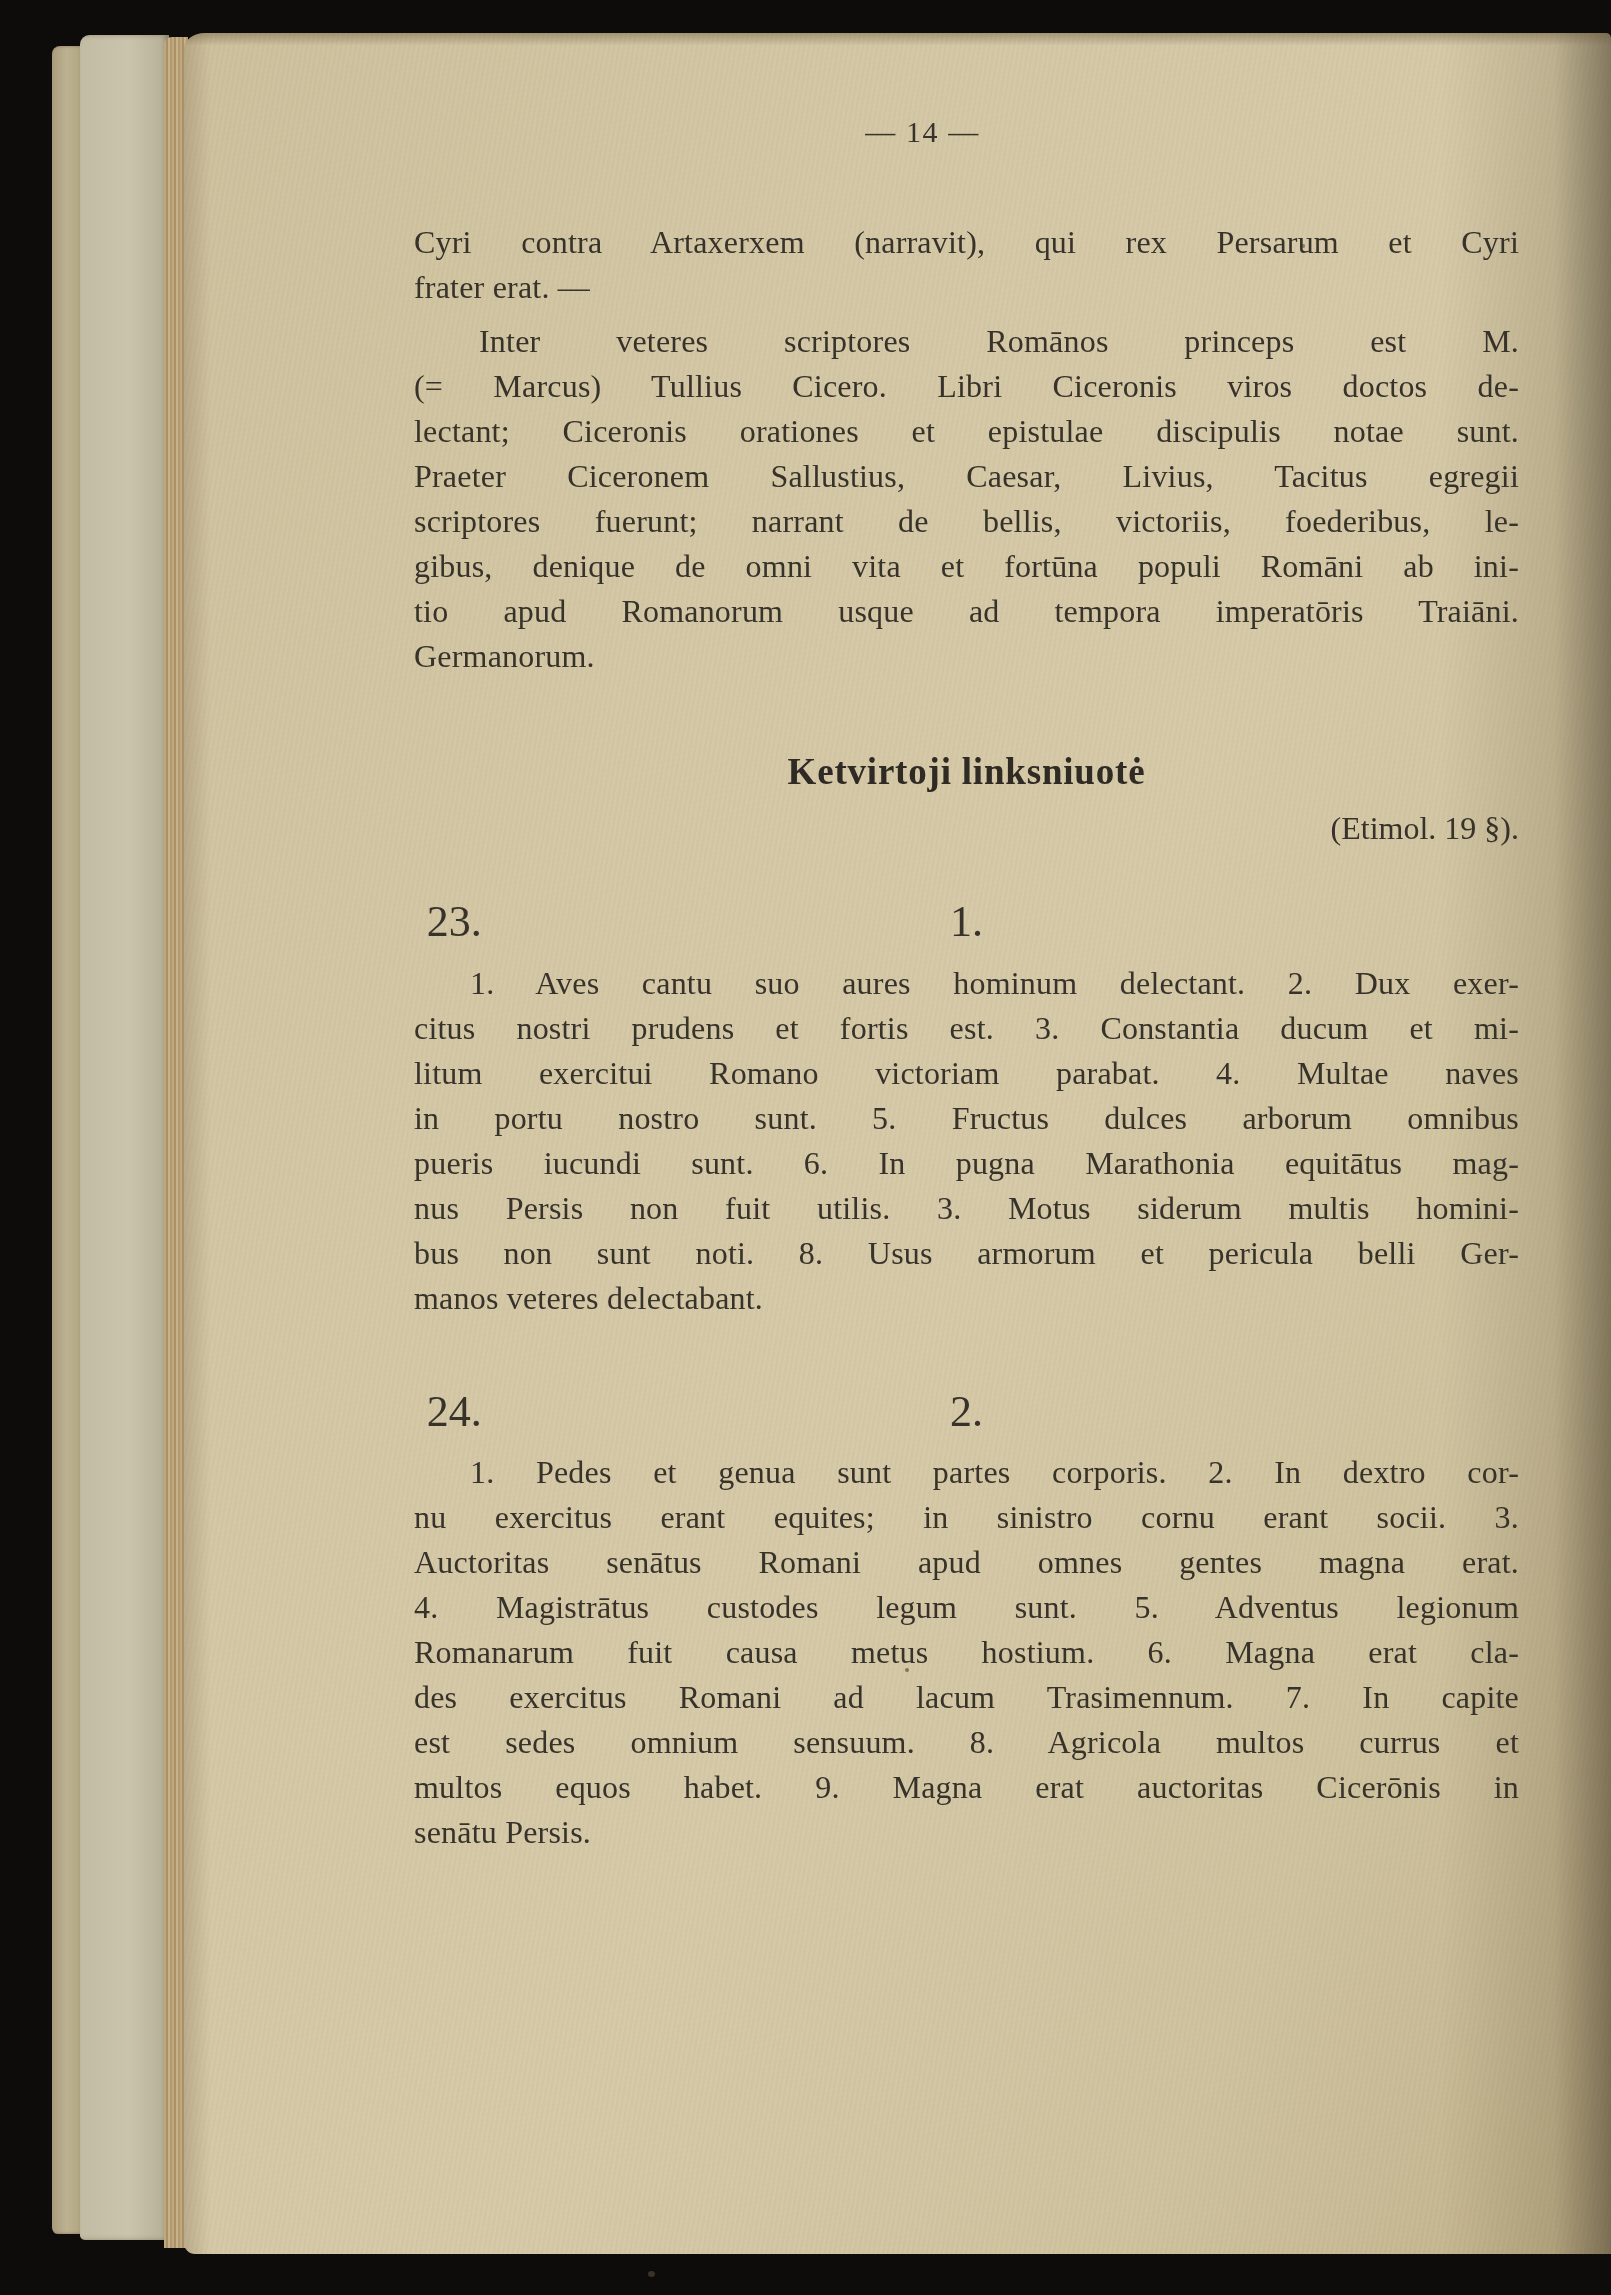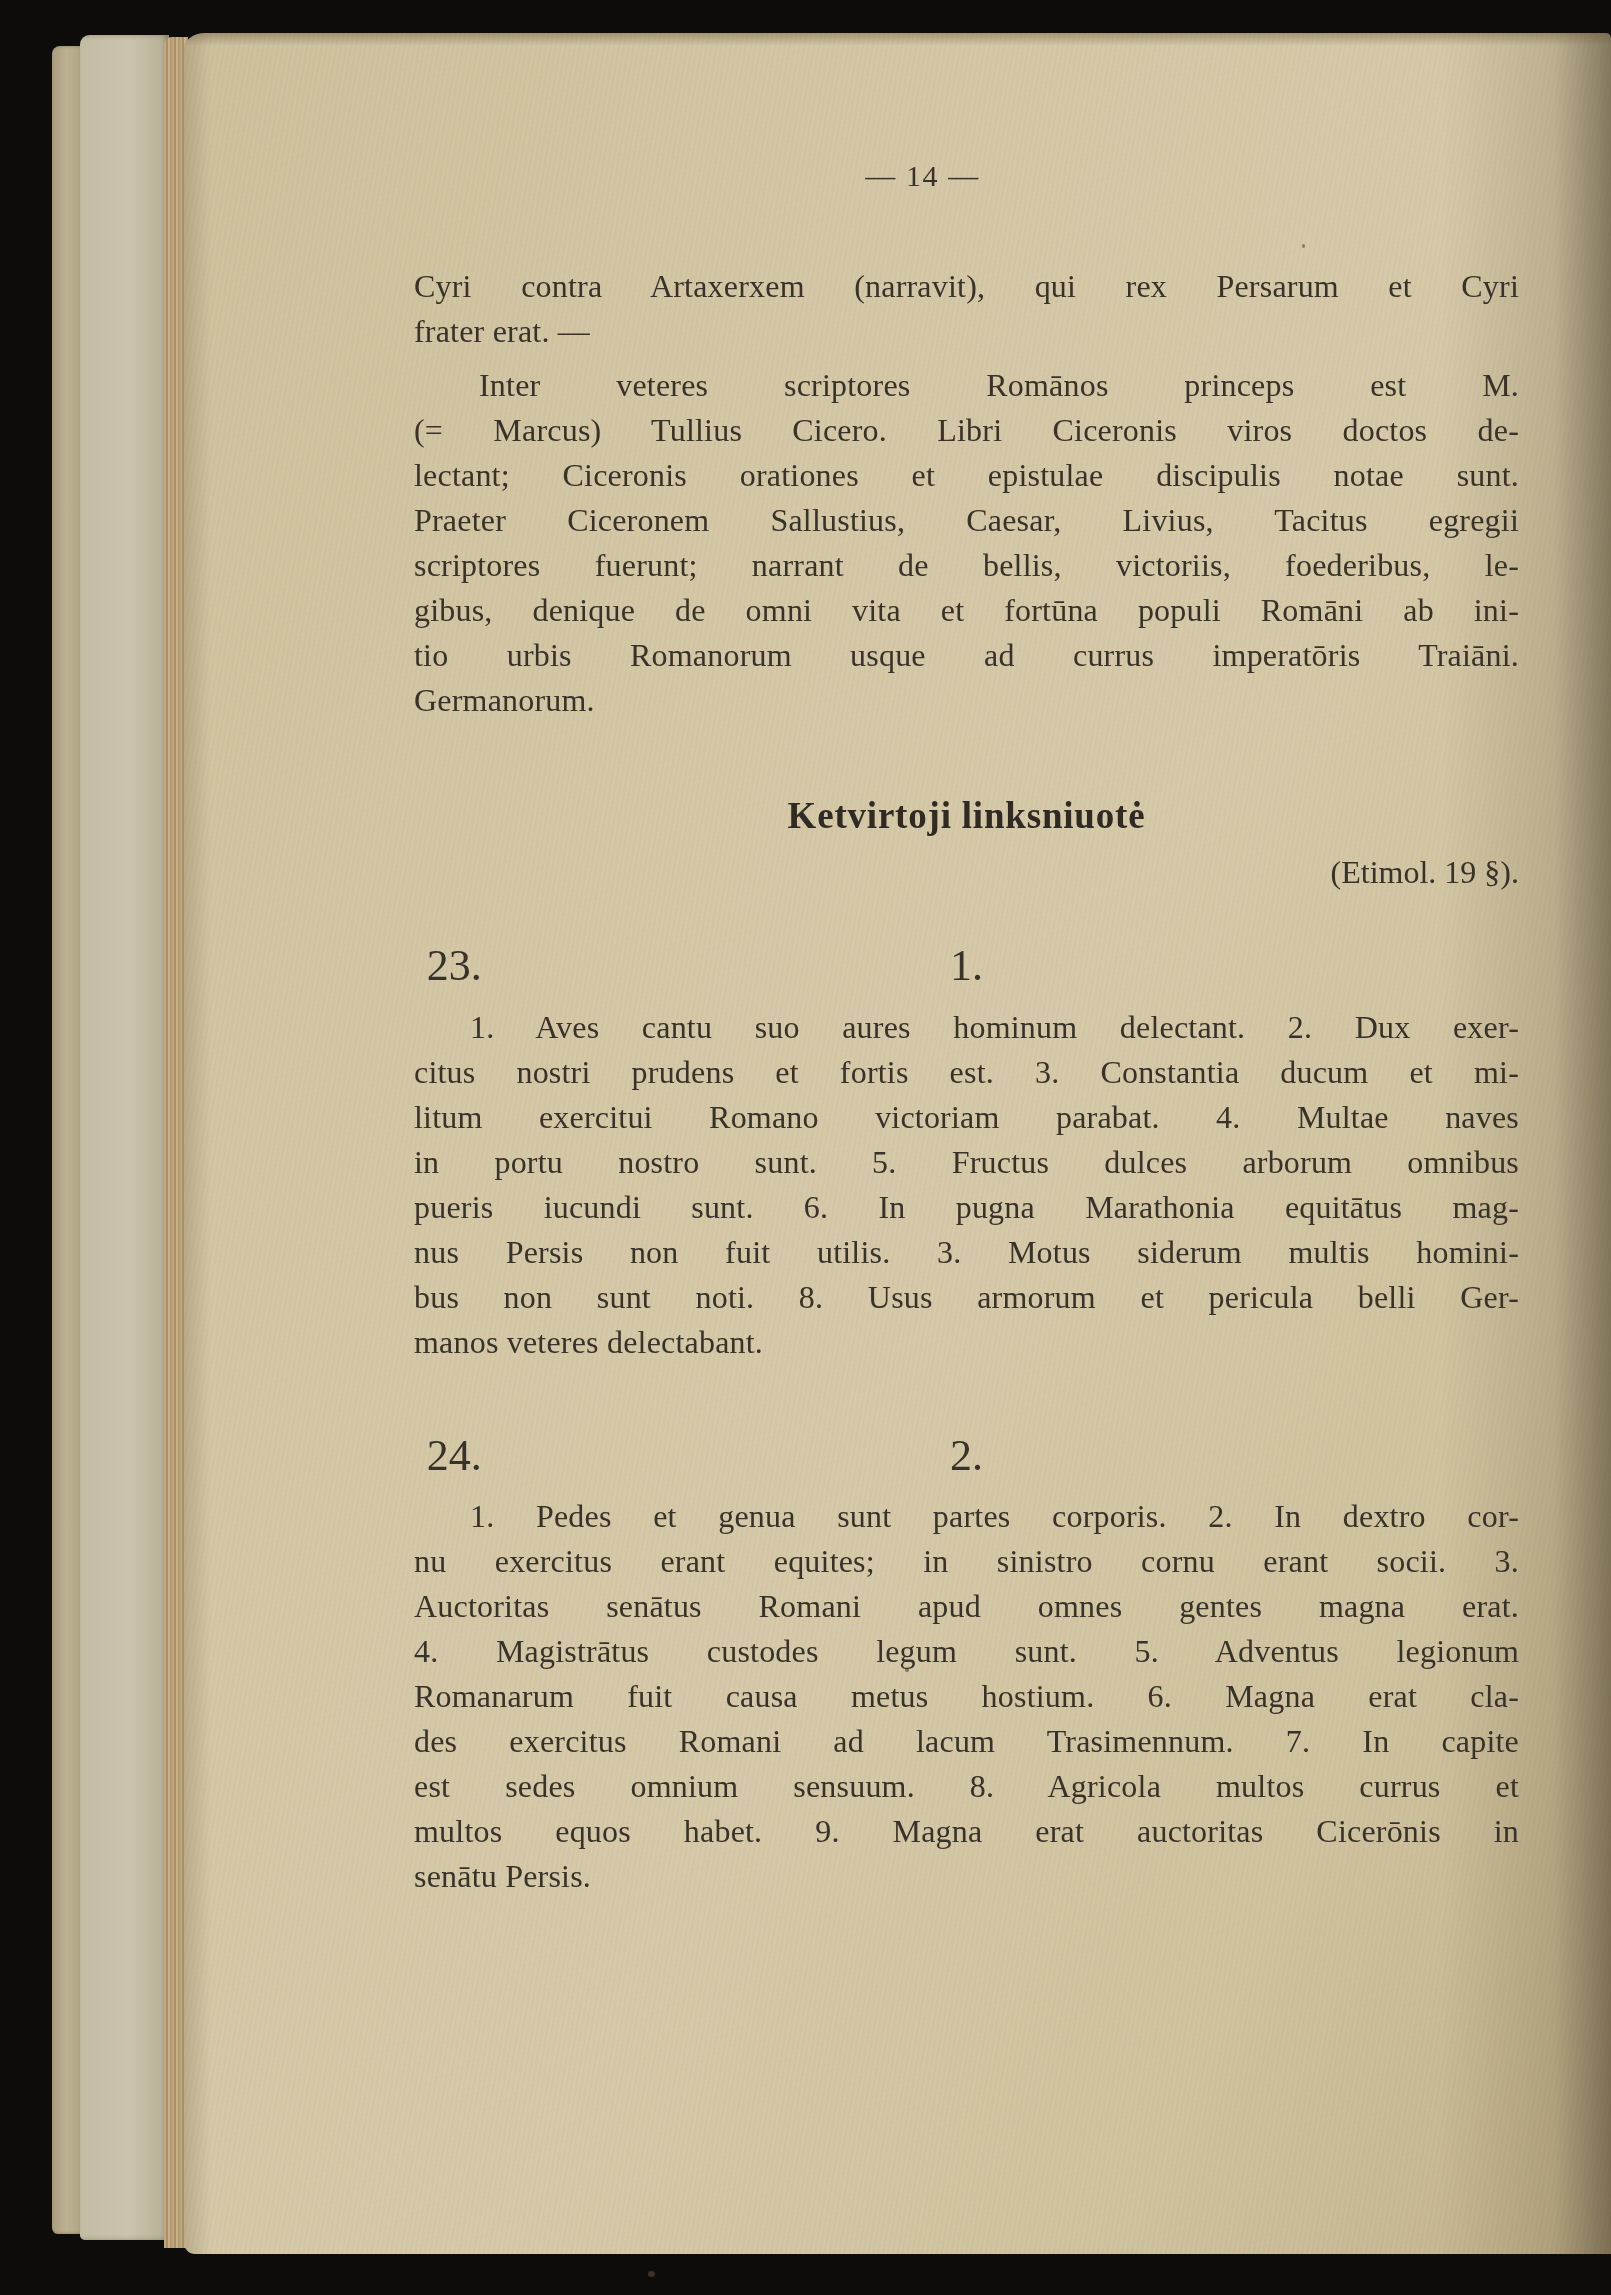--- a/index.html
+++ b/index.html
@@ -51,21 +51,21 @@
 
   .line {
     text-align:justify; text-align-last:justify;
     letter-spacing:0.2px;
   }
   .line.last { text-align-last:left; }
   .indent1 { text-indent:65px; }
   .indent2 { text-indent:56px; }
 
   .page-number {
-    margin-top:120px; height:45px; text-align:center;
+    margin-top:76px; height:45px; text-align:center;
     transform:translateX(-44px);
     font-size:30px; letter-spacing:1.6px;
   }
 
   .para1 { margin-top:66px; }
   .para2 { margin-top:8.7px; }
 
   .heading {
     margin-top:69px; text-align:center;
     font-weight:bold; font-size:37px; line-height:48px;
@@ -102,21 +102,21 @@
       <div class="line last">frater erat. —</div>
     </div>
 
     <div class="para2">
       <div class="line indent1">Inter veteres scriptores Romānos princeps est M.</div>
       <div class="line">(= Marcus) Tullius Cicero. Libri Ciceronis viros doctos de-</div>
       <div class="line">lectant; Ciceronis orationes et epistulae discipulis notae sunt.</div>
       <div class="line">Praeter Ciceronem Sallustius, Caesar, Livius, Tacitus egregii</div>
       <div class="line">scriptores fuerunt; narrant de bellis, victoriis, foederibus, le-</div>
       <div class="line">gibus, denique de omni vita et fortūna populi Romāni ab ini-</div>
-      <div class="line">tio urbis Romanorum usque ad currus imperatōris Traiāni.</div>
+      <div class="line">tio apud Romanorum usque ad tempora imperatōris Traiāni.</div>
       <div class="line last">Germanorum.</div>
     </div>
 
     <div class="heading">Ketvirtoji linksniuotė</div>
     <div class="subheading">(Etimol. 19 §).</div>
 
     <div class="ex-row">
       <span class="margin-num">23.</span>
       <div class="ex-num">1.</div>
     </div>

